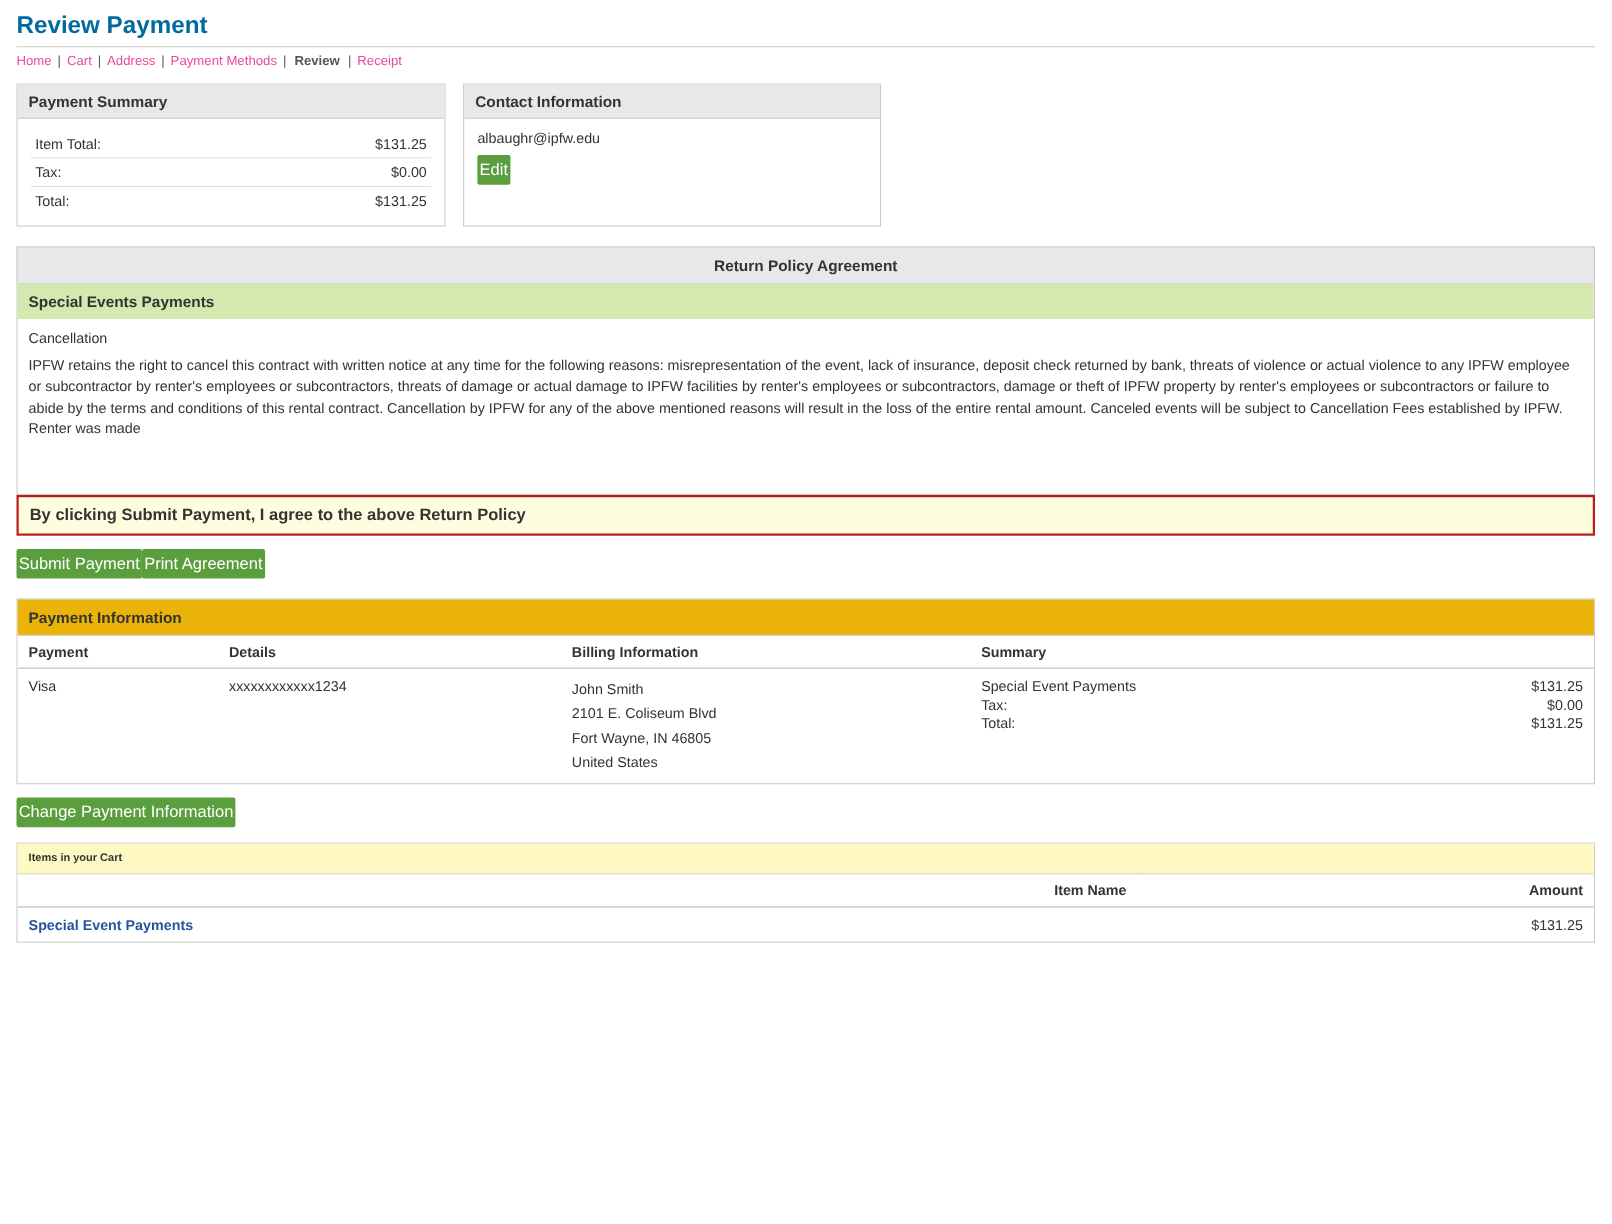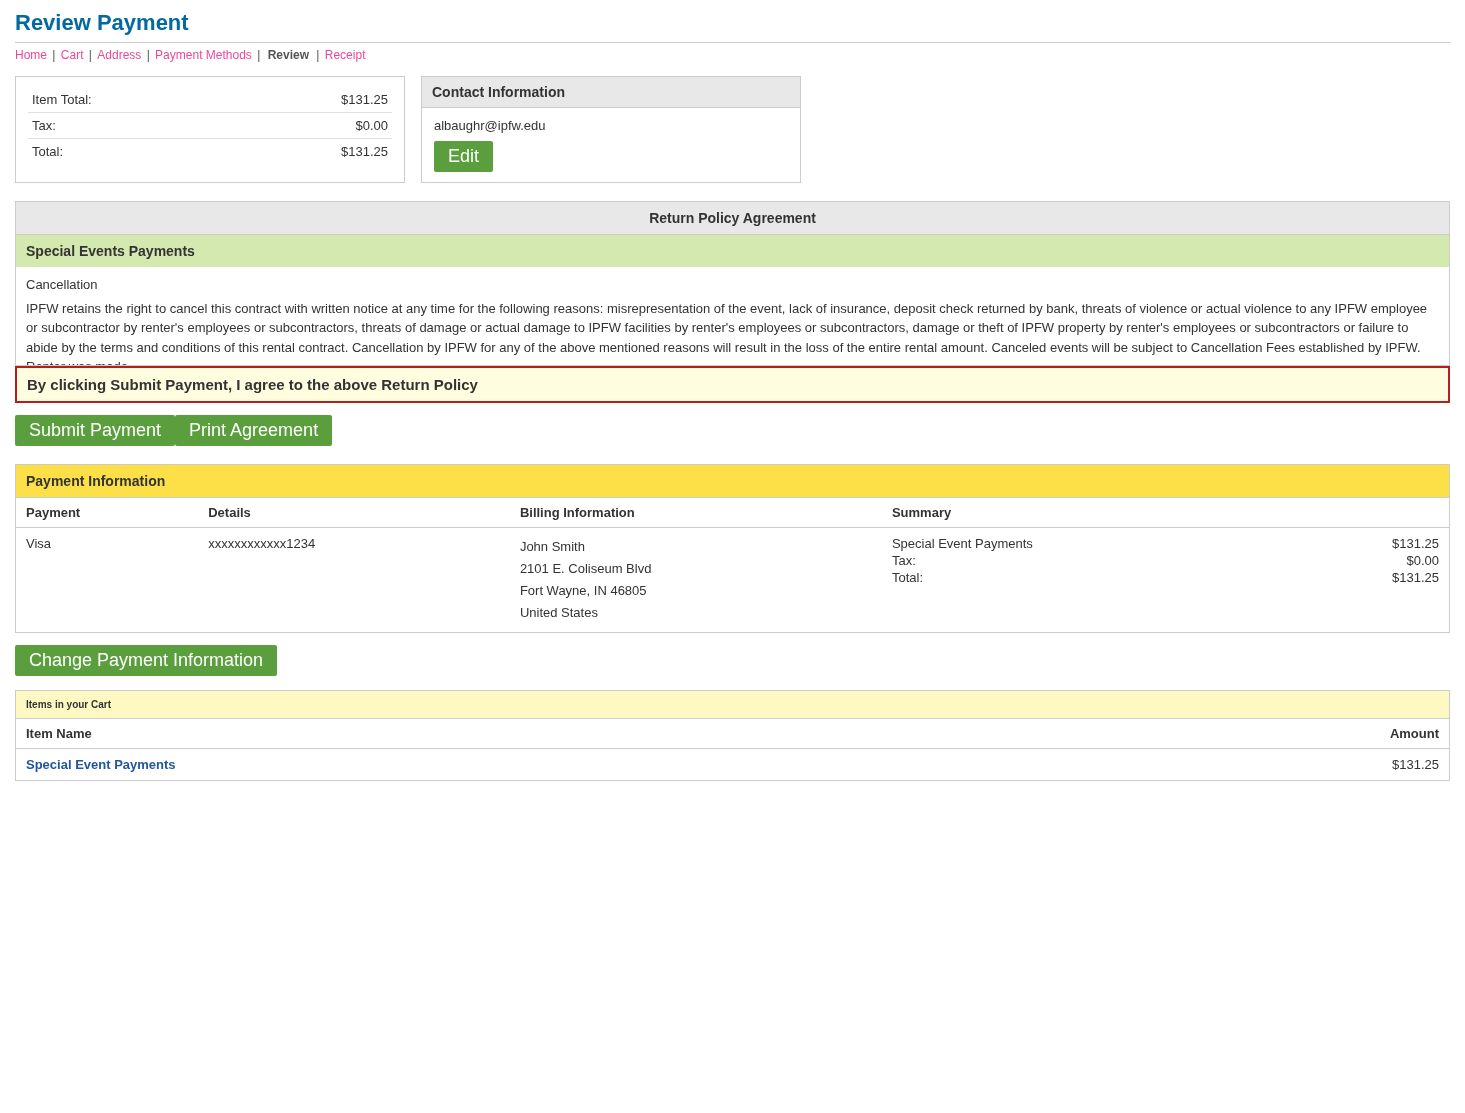--- a/index.html
+++ b/index.html
@@ -70,39 +70,39 @@
       min-width: 380px;
     }
     .contact-email {
       margin-bottom: 8px;
       font-size: 13px;
     }
     .btn-green {
       background-color: #5a9e3e;
       color: #fff;
       border: none;
-      padding: 5px 14px;
-      font-size: 18px;
+      padding: 5px 2px;
+      font-size: 15px;
       cursor: pointer;
       border-radius: 2px;
     }
 
     
     .section-header {
       background: #e8e8e8;
       border: 1px solid #ccc;
       border-bottom: none;
       padding: 8px 10px;
       font-weight: bold;
       font-size: 14px;
       text-align: center;
     }
     .policy-scroll-area {
       border: 1px solid #ccc;
-      height: 132px;
+      height: 193px;
       overflow-y: scroll;
       background: #fff;
       padding: 0;
       position: relative;
     }
     .policy-scroll-inner {
       padding: 0;
     }
     .policy-subheader {
       background: #d4e9b0;
@@ -133,21 +133,21 @@
       display: flex;
       margin-bottom: 18px;
     }
 
     
     .payment-info-section {
       border: 1px solid #ccc;
       margin-bottom: 12px;
     }
     .payment-info-header {
-      background: #fde047;
+      background: #eab308;
       padding: 8px 10px;
       font-weight: bold;
       font-size: 14px;
       border-bottom: 1px solid #ccc;
     }
     .payment-info-table {
       width: 100%;
       border-collapse: collapse;
     }
     .payment-info-table th {
@@ -181,21 +181,21 @@
       font-weight: bold;
       font-size: 10px;
       border-bottom: 1px solid #ccc;
     }
     .cart-table {
       width: 100%;
       border-collapse: collapse;
     }
     .cart-table th {
       padding: 7px 10px;
-      text-align: left;
+      text-align: right;
       font-weight: bold;
       font-size: 13px;
       border-bottom: 1px solid #ccc;
       background: #fff;
     }
     .cart-table th.amount-col { text-align: right; }
     .cart-table td {
       padding: 8px 10px;
       font-size: 13px;
     }
@@ -222,20 +222,21 @@
   <a href="#">Payment Methods</a>
   <span> | </span>
   <span class="current">Review</span>
   <span> | </span>
   <a href="#">Receipt</a>
 </div>
 
 <div class="top-row">
 
   <div class="box payment-summary-box">
+    <div class="box-header">Payment Summary</div>
     <div class="box-body">
       <table class="payment-summary-table">
         <tbody>
           <tr>
             <td>Item Total:</td>
             <td>$131.25</td>
           </tr>
           <tr>
             <td>Tax:</td>
             <td>$0.00</td>

